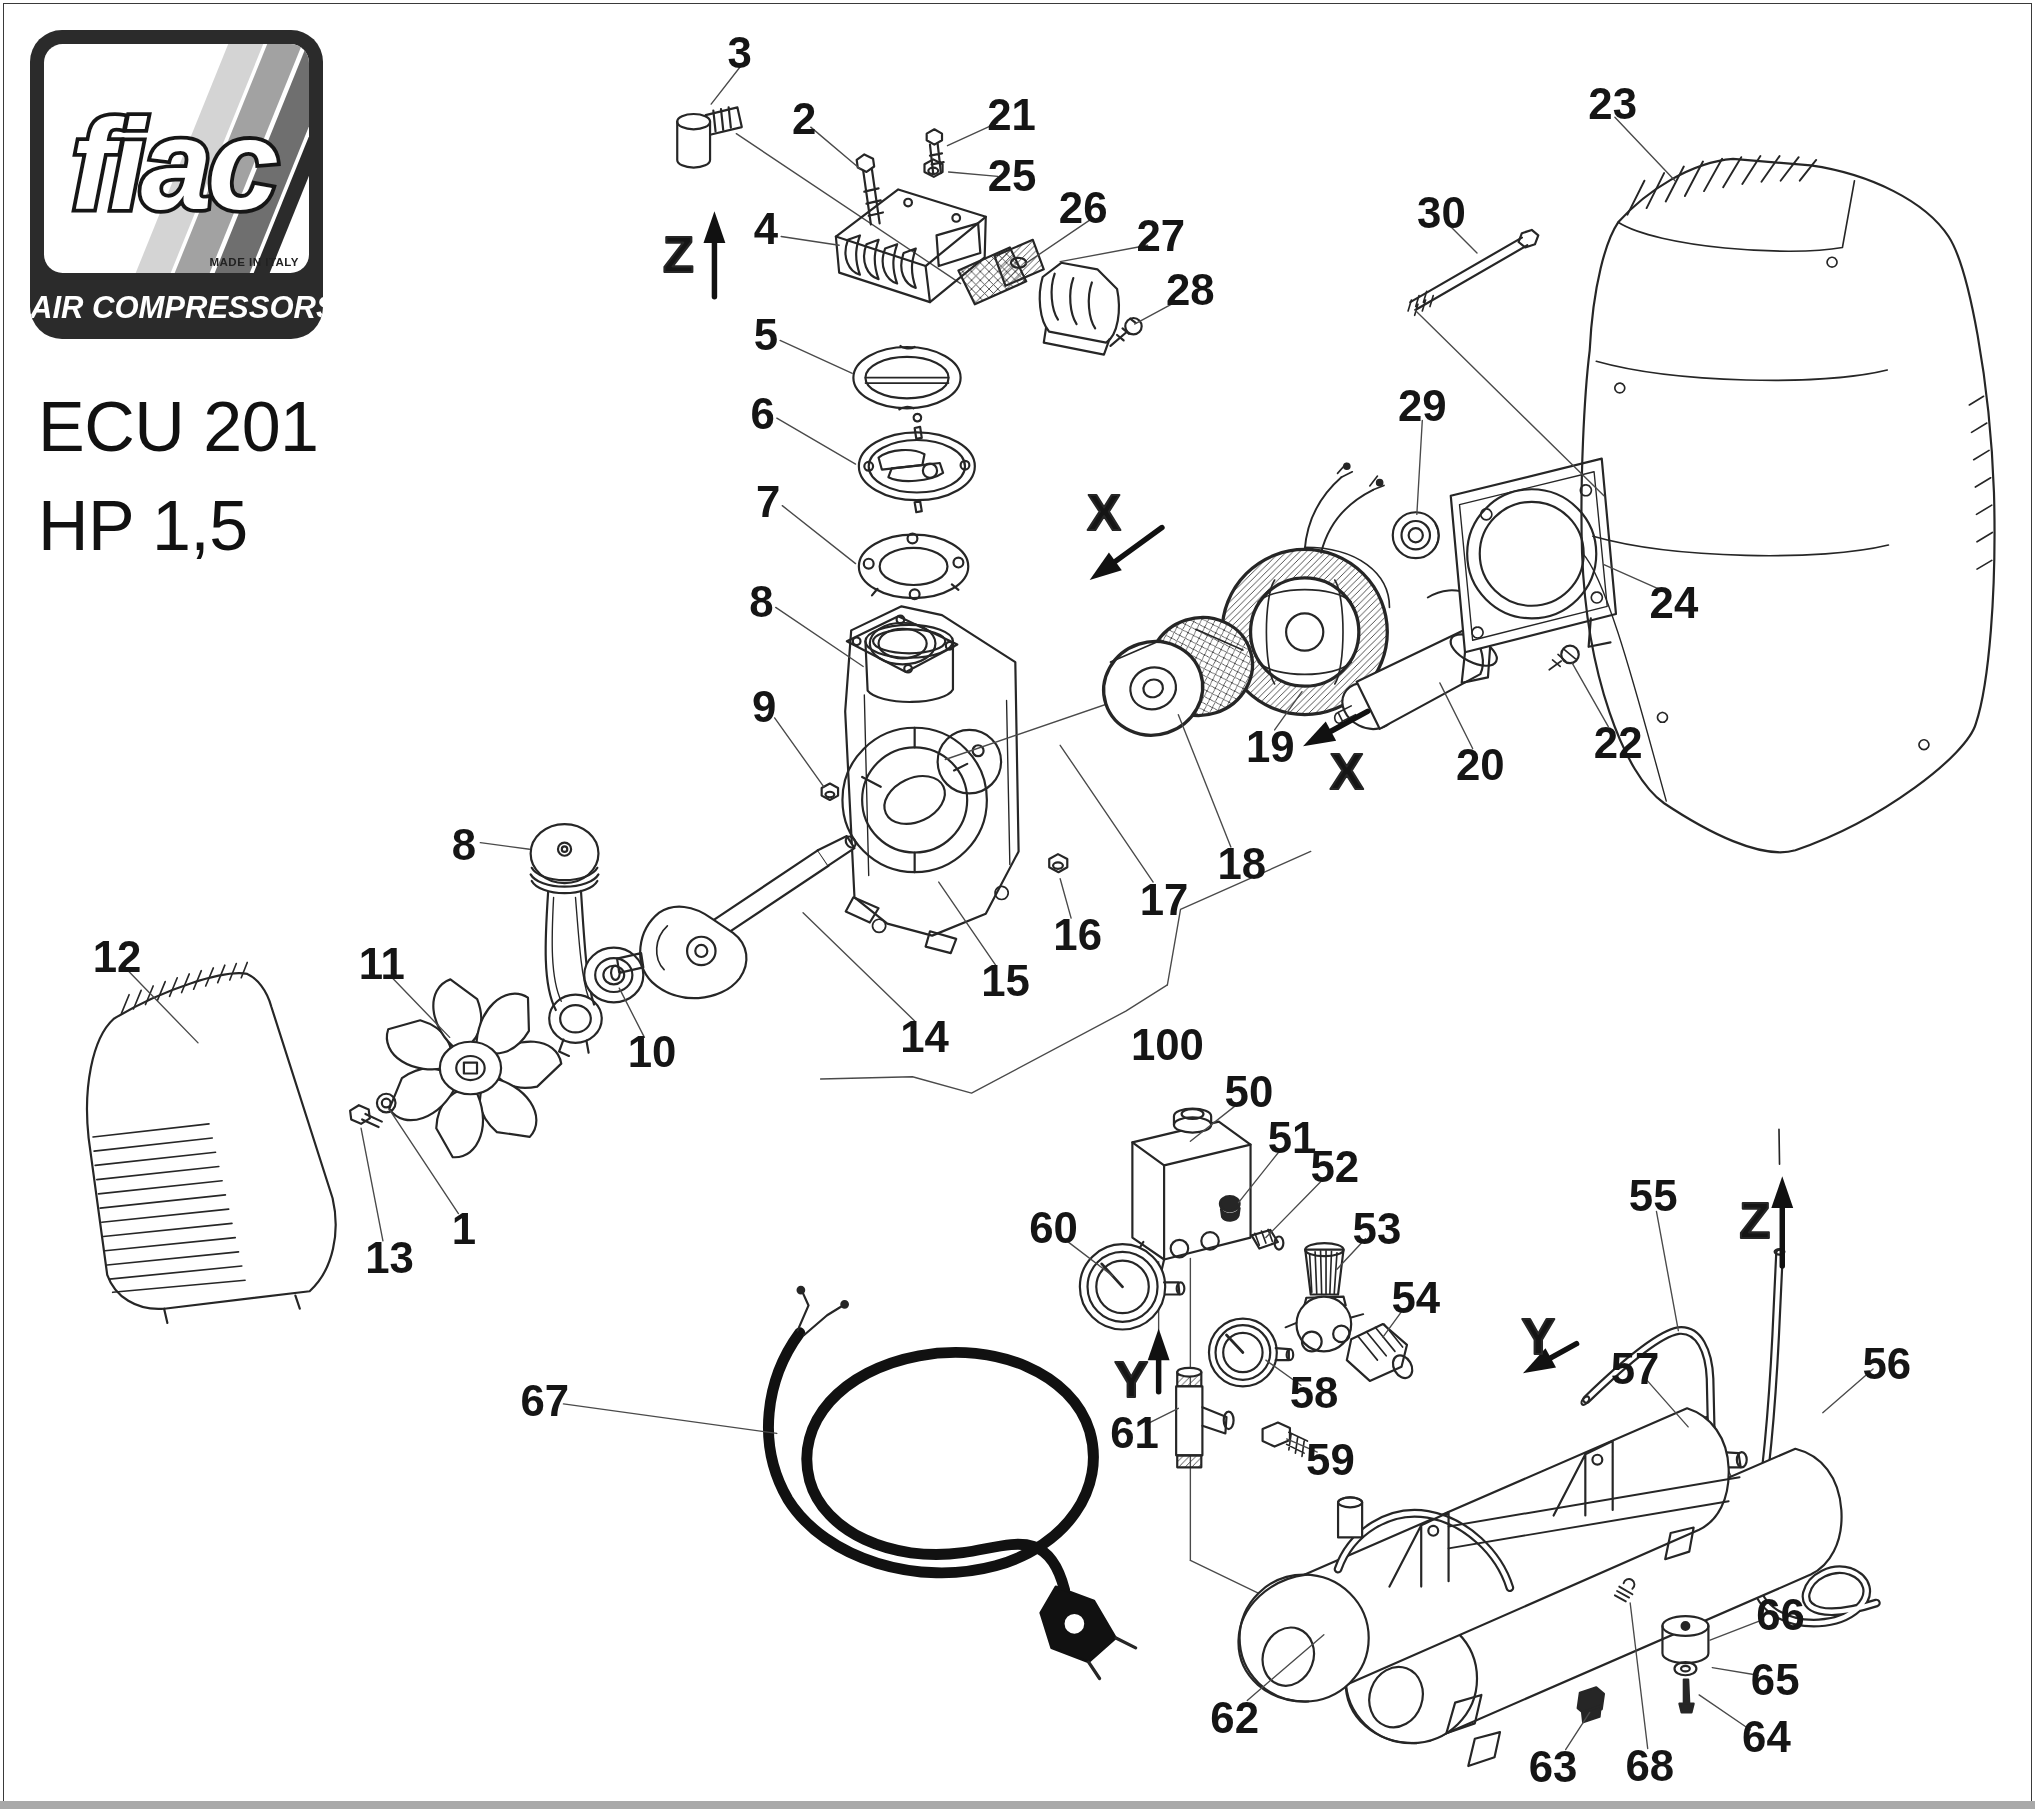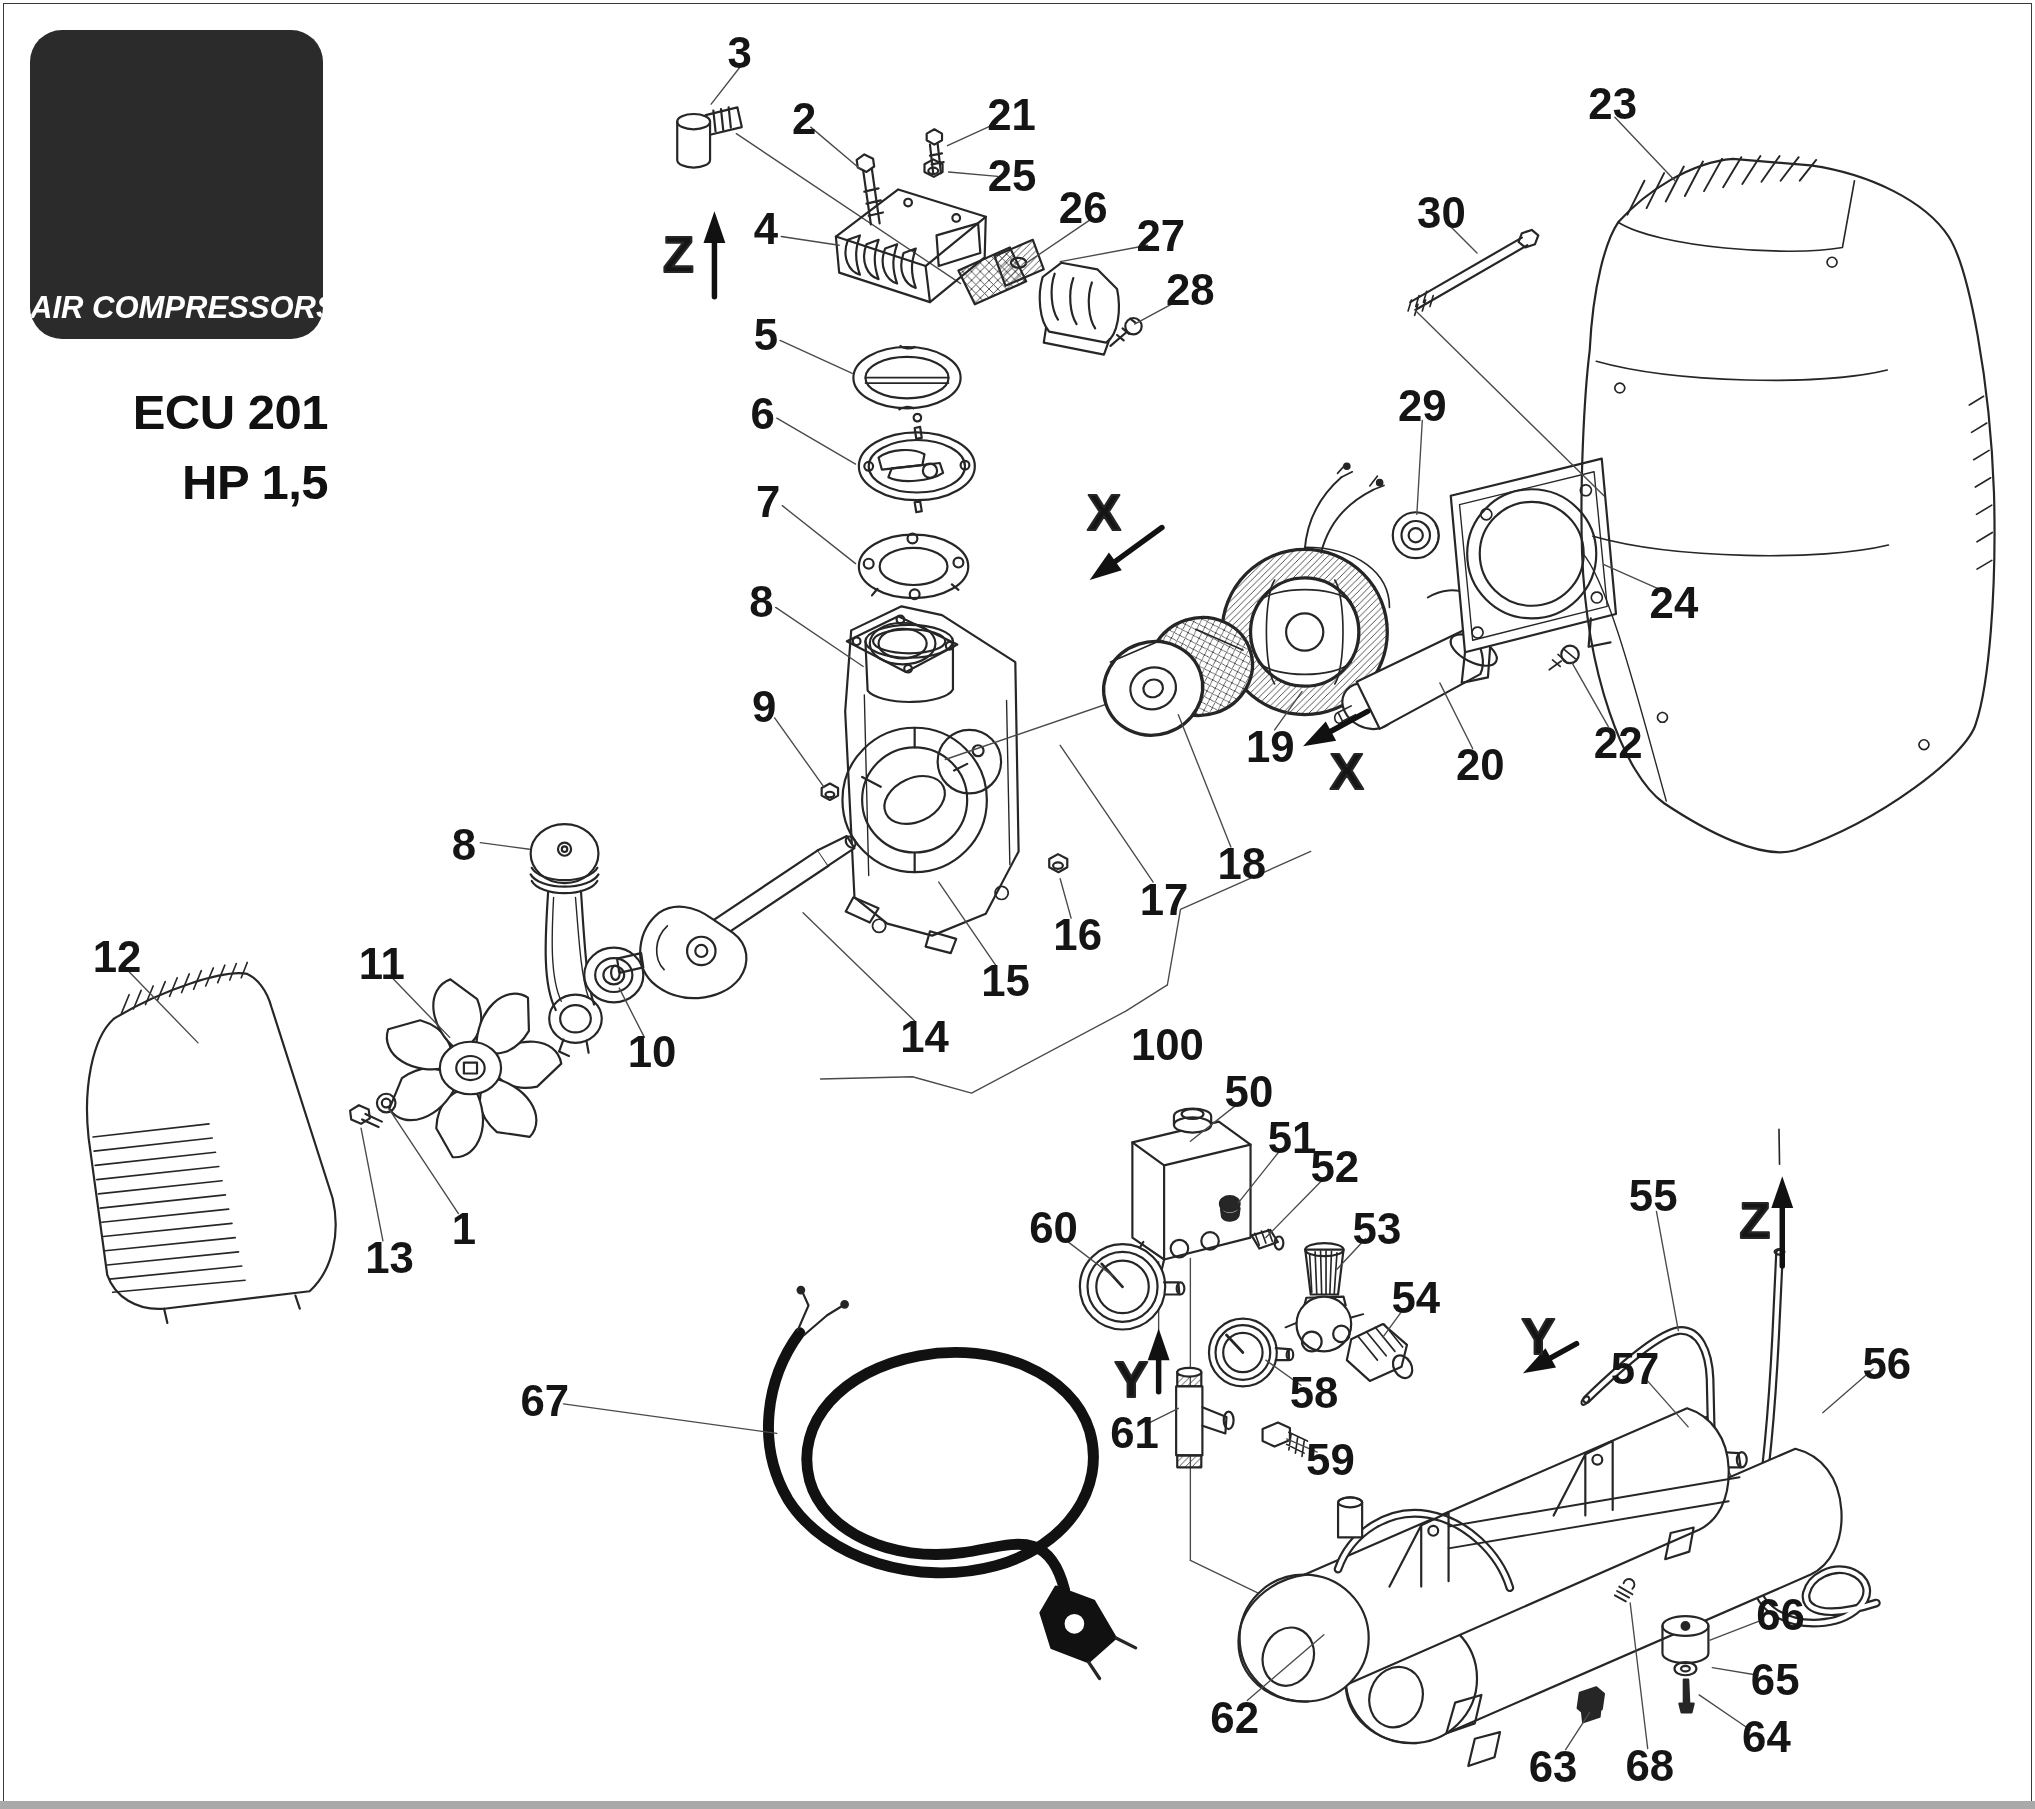--- a/index.html
+++ b/index.html
@@ -16,22 +16,22 @@
   .logo-inner{position:absolute;left:14.2px;top:14.2px;right:14.2px;bottom:66px;background:#fff;
         border-radius:18.6px;overflow:hidden;}
   .stripe{position:absolute;top:-33px;bottom:-33px;transform:skewX(-22deg);}
   .logo-brand{position:absolute;left:0;top:9.8px;width:100%;height:100%;}
   .made-in{position:absolute;right:9.8px;bottom:5.5px;font-size:11.5px;font-weight:700;
         letter-spacing:0.5px;color:#222;}
   .tagline{position:absolute;left:0;right:0;bottom:13px;text-align:center;color:#fff;
         font-size:31px;font-weight:700;font-style:italic;letter-spacing:0px;white-space:nowrap;}
 
   
-  .model{position:absolute;left:38px;top:378px;width:290px;text-align:right;
-         font-weight:700;font-size:49px;line-height:1.42;letter-spacing:-0.5px;}
+  .model{position:absolute;left:38px;top:378px;width:290px;text-align:left;
+         font-weight:400;font-size:70px;line-height:1.42;letter-spacing:-0.5px;}
 
   
   .footer{position:absolute;left:23px;top:1688px;white-space:pre;font-size:58px;line-height:1.0;}
   .footer .l1{transform:scaleX(.93);transform-origin:left;letter-spacing:0.5px;}
 </style>
 </head>
 <body>
 
 <div class="page">
 
@@ -553,20 +553,30 @@
         <text x="2257" y="3168">62</text>
         <text x="2839" y="3258">63</text>
         <text x="3016" y="3256">68</text>
         <text x="3229" y="3202">64</text>
         <text x="3245" y="3098">65</text>
         <text x="3255" y="2980">66</text>
       </g>
   </svg>
 
   <div class="logo">
+    <div class="logo-inner">
+      <div class="stripe" style="left:138px;width:35px;background:#d4d4d4;"></div>
+      <div class="stripe" style="left:177px;width:35px;background:#a2a2a2;"></div>
+      <div class="stripe" style="left:217px;width:35px;background:#6f6f6f;"></div>
+      <div class="stripe" style="left:256px;width:16.4px;background:#2b2b2b;"></div>
+      <svg class="logo-brand" viewBox="0 0 483 420">
+        <text x="235" y="285" text-anchor="middle" font-family="Liberation Sans, sans-serif" font-size="235" font-weight="700" font-style="italic" fill="#ffffff" stroke="#161616" stroke-width="14" paint-order="stroke" letter-spacing="-8">fiac</text>
+      </svg>
+      <div class="made-in">MADE IN ITALY</div>
+    </div>
     <div class="tagline">AIR COMPRESSORS</div>
   </div>
 
   <div class="model">
     <div>ECU 201</div>
     <div>HP 1,5</div>
   </div>
 
   <div class="footer">
     <div class="l1">SINGLE  PHASE V.230-50Hz</div>

